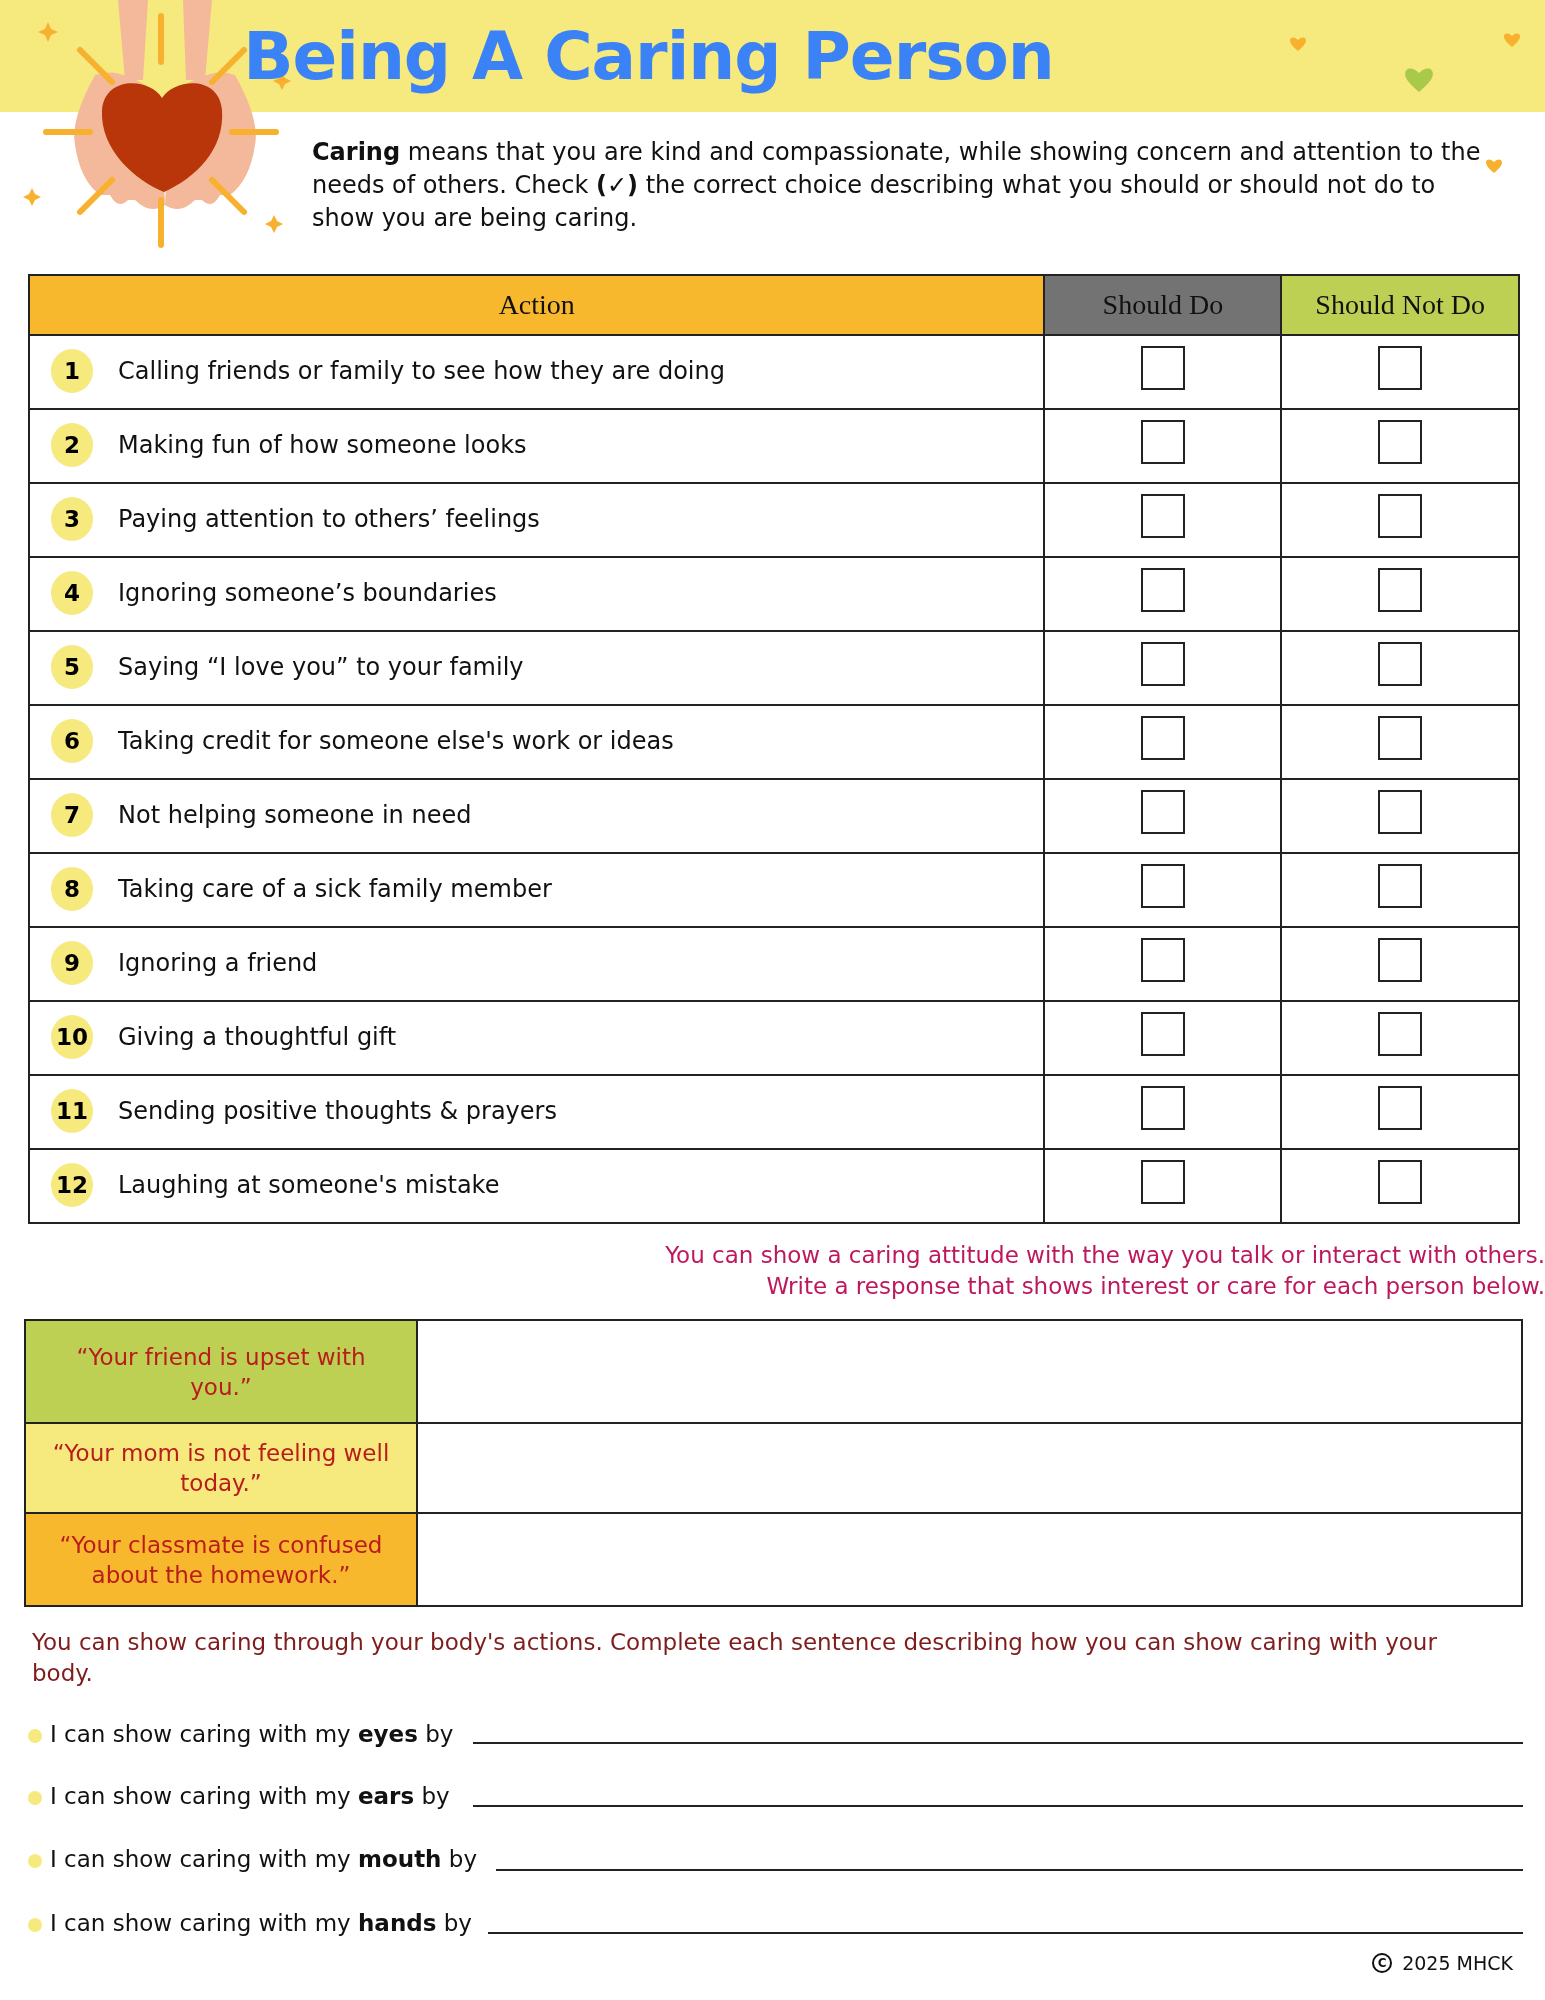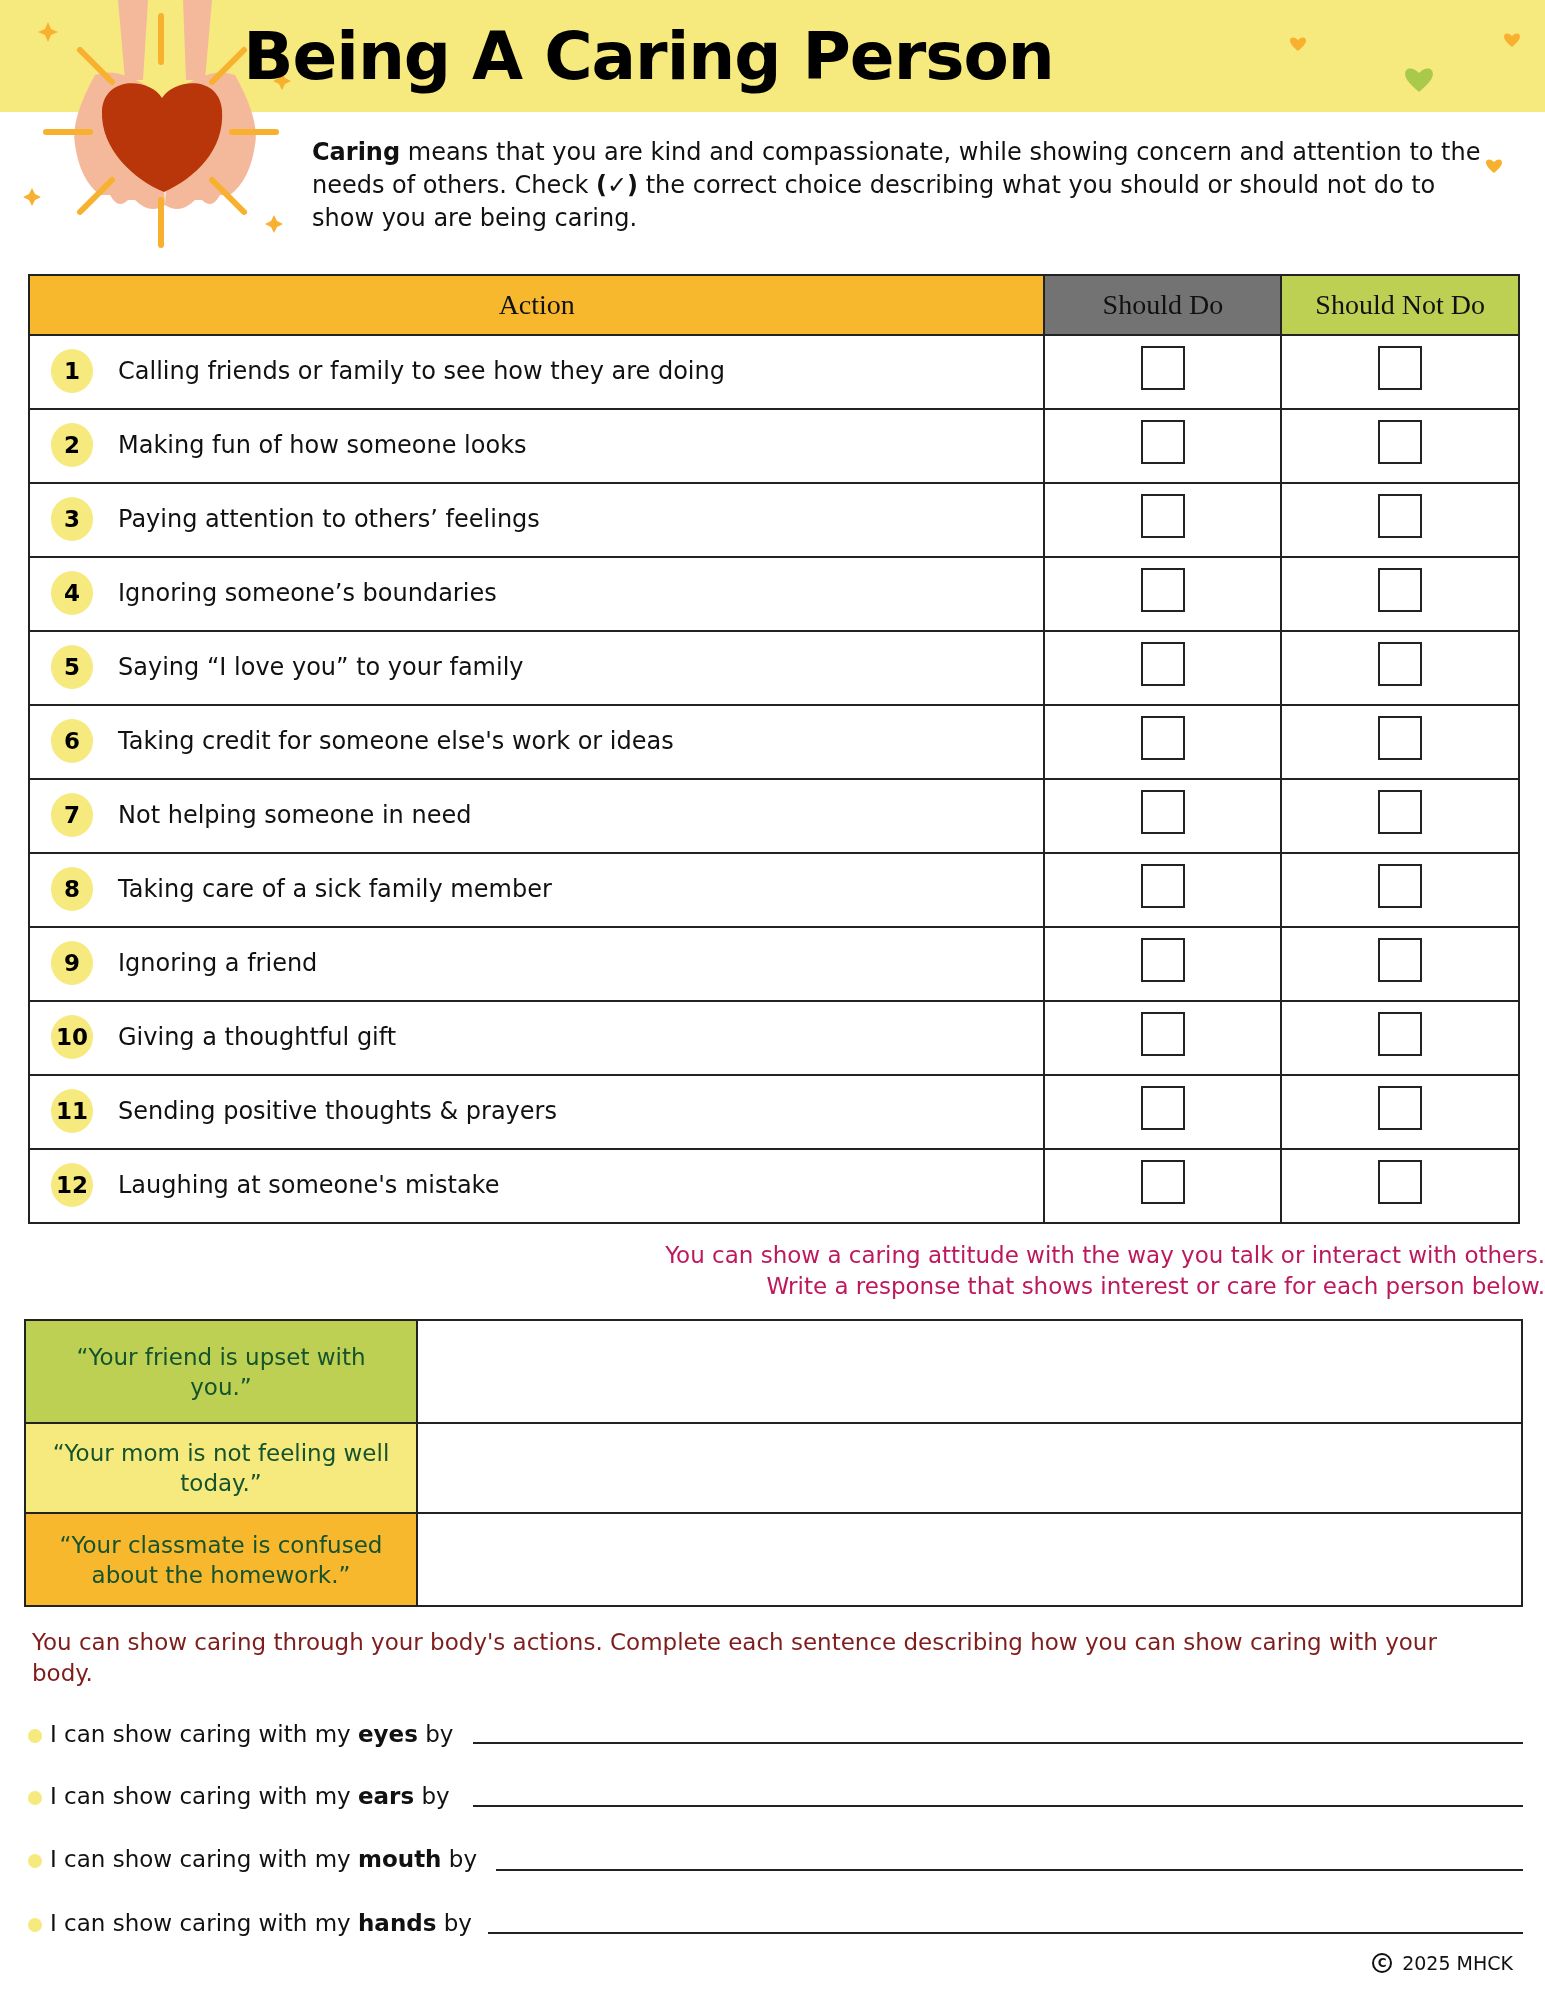--- a/index.html
+++ b/index.html
@@ -1,21 +1,21 @@
 <!DOCTYPE html>
 <html><head>
 <meta charset="utf-8">
 <style>
   * { box-sizing: border-box; margin: 0; padding: 0; }
   html, body { width: 1545px; height: 2000px; background: #ffffff; overflow: hidden; }
   body { position: relative; font-family: "DejaVu Sans", sans-serif; color: #111; }
 
   .header-band { position: absolute; left: 0; top: 0; width: 1545px; height: 112px; background: #f6e97d; }
   .title { position: absolute; left: 0; top: 12px; width: 1223px; text-align: center; padding-left: 74px;
-           font-family: "DejaVu Sans", sans-serif; font-weight: bold; font-size: 66px; letter-spacing: -1px; color: #000000; line-height: 90px; }
+           font-family: "DejaVu Sans", sans-serif; font-weight: bold; font-size: 66px; letter-spacing: -1px; color: #3b82f6; line-height: 90px; }
 
   .illustration { position: absolute; left: 0; top: 0; width: 300px; height: 255px; }
   .heart-deco { position: absolute; }
 
   .intro { position: absolute; left: 312px; top: 136px; width: 1180px; font-size: 24px; line-height: 33px; color: #111; }
   .intro b { font-weight: bold; }
 
   table { border-collapse: collapse; }
   .action-table { position: absolute; left: 28px; top: 274px; width: 1492px; }
   .action-table th, .action-table td { border: 2px solid #222; }
@@ -28,21 +28,21 @@
   .num-circle { position: absolute; left: 21px; top: 13px; width: 42px; height: 44px; border-radius: 50%; background: #f6e97d;
                 font-weight: bold; font-size: 23px; text-align: center; line-height: 44px; color: #000; }
   .row-text { position: absolute; left: 88px; top: 0; height: 70px; line-height: 70px; font-size: 24px; color: #111; white-space: nowrap; }
   .cb-cell { position: relative; }
   .checkbox { position: absolute; left: 50%; top: 10px; width: 44px; height: 44px; margin-left: -22px; border: 2px solid #222; background: #fff; cursor: pointer; }
 
   .mid-text { position: absolute; left: 0; top: 1240px; width: 1545px; text-align: right; font-size: 23px; line-height: 31px; color: #be185d; }
 
   .resp-table { position: absolute; left: 24px; top: 1319px; width: 1499px; }
   .resp-table td { border: 2px solid #222; }
-  .resp-prompt { width: 392px; text-align: center; font-size: 23px; line-height: 30px; color: #14532d; padding: 0 20px; }
+  .resp-prompt { width: 392px; text-align: center; font-size: 23px; line-height: 30px; color: #b91c1c; padding: 0 20px; }
   .resp-answer { background: #fff; }
   .resp-answer textarea { width: 100%; height: 100%; border: none; resize: none; background: transparent; outline: none; }
 
   .body-intro { position: absolute; left: 32px; top: 1627px; width: 1440px; font-size: 23px; line-height: 31px; color: #7f1d1d; }
 
   .body-line { position: absolute; left: 28px; height: 36px; display: flex; align-items: flex-end; }
   .bullet { width: 14px; height: 14px; border-radius: 50%; background: #f6e97d; margin-right: 8px; margin-bottom: 6px; flex: none; }
   .body-label { font-size: 23px; white-space: nowrap; color: #111; line-height: 30px; }
   .body-label b { font-weight: bold; }
   .body-blank { position: absolute; height: 0; border-bottom: 2px solid #222; }

